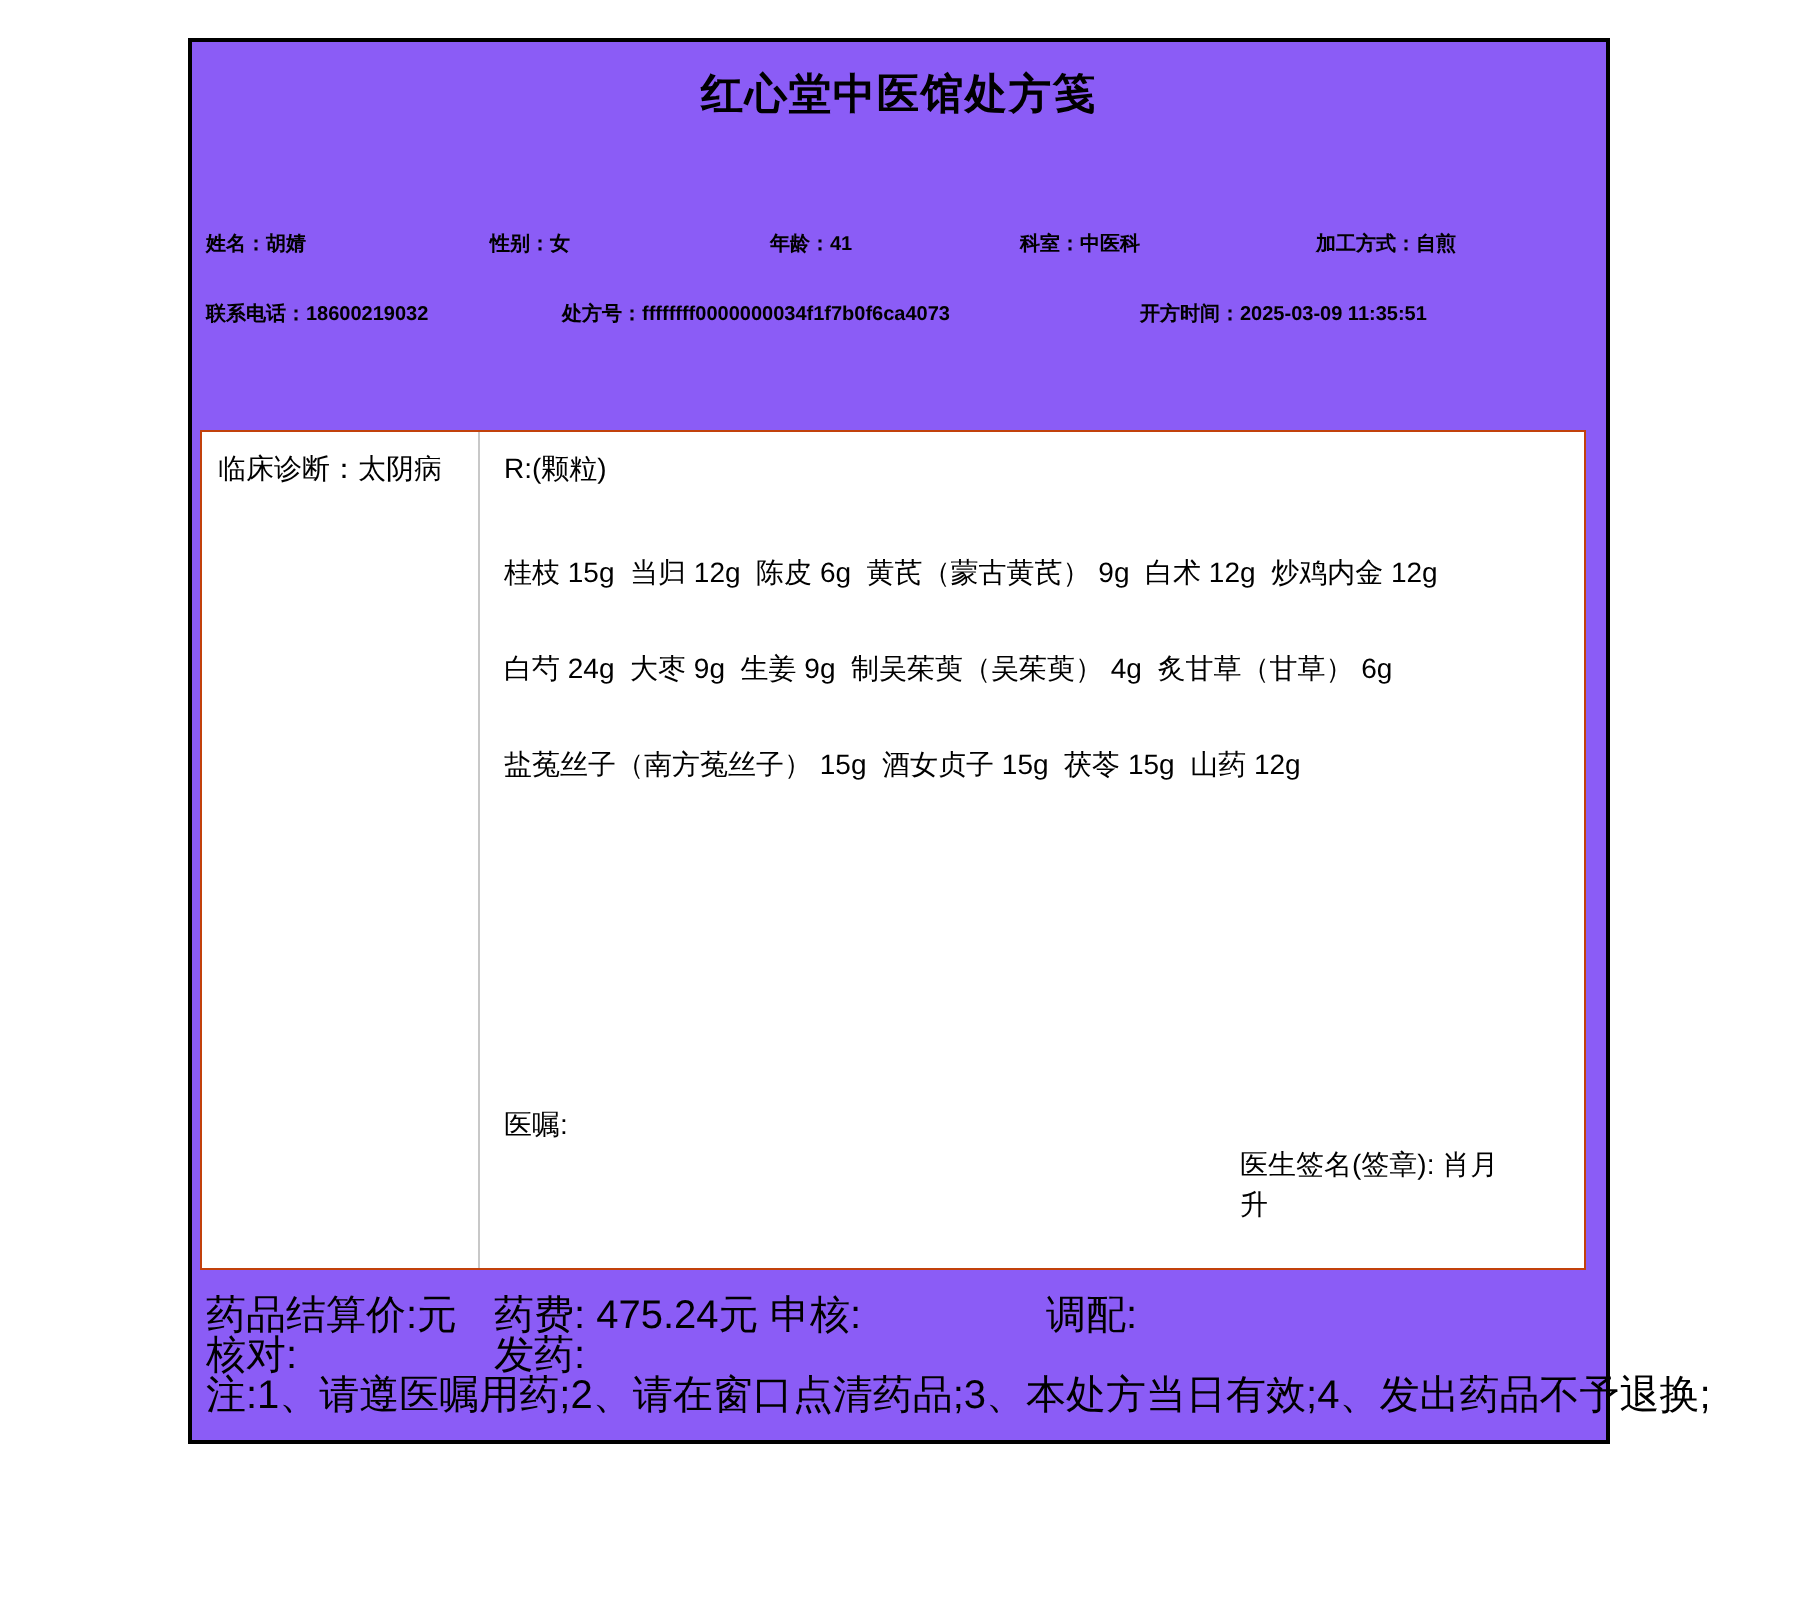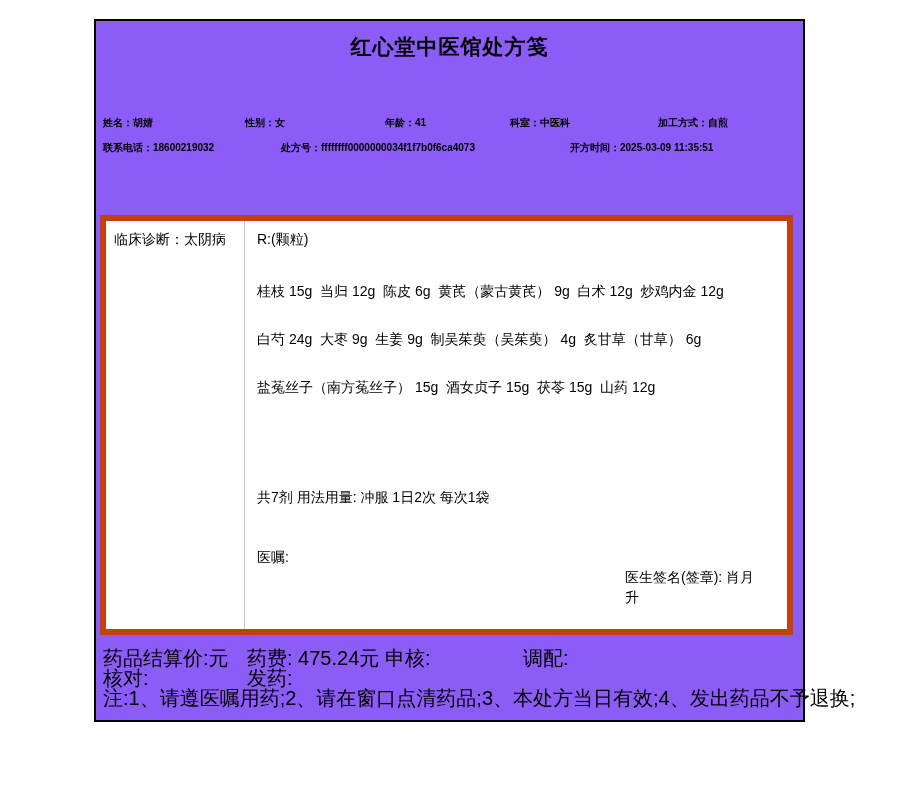--- a/index.html
+++ b/index.html
@@ -4,22 +4,22 @@
 <style>
   * { margin:0; padding:0; box-sizing:border-box; }
   html,body { width:900px; height:800px; background:#ffffff; font-family:"Liberation Sans","DejaVu Sans",sans-serif; color:#000; }
   .sheet { position:absolute; left:94px; top:19px; width:711px; height:703px; border:2px solid #000; background:#8b5cf6; }
   .title { position:absolute; top:12px; left:0; width:100%; text-align:center; font-size:21px; font-weight:bold; letter-spacing:1px; }
   .field { position:absolute; font-size:10px; line-height:16px; white-space:nowrap;font-weight:bold; }
   .row1 .f0{left:7px;} .row1 .f1{left:149px;} .row1 .f2{left:289px;} .row1 .f3{left:414px;} .row1 .f4{left:562px;}
   .row2 .f0{left:7px;} .row2 .f1{left:185px;} .row2 .f2{left:474px;}
   .info-row { position:absolute; left:0; width:100%; height:16px; }
   .row1 { top:94px; }
-  .row2 { top:119px; }
-  .rx-table { position:absolute; left:4px; top:194px; width:693px; height:420px; border:6px solid #c2410c; display:flex; background:#fff; }
+  .row2 { top:129px; }
+  .rx-table { position:absolute; left:4px; top:194px; width:693px; height:420px; border:1px solid #c2410c; display:flex; background:#fff; }
   .diag-cell { width:139px; border-right:1px solid #c8c8c8; padding:9px 8px; font-size:14px; line-height:18px; }
   .rx-cell { flex:1; position:relative; padding:8px 12px; font-size:14px; }
   .rx-header { line-height:20px; }
   .rx-line { line-height:20px; white-space:pre-wrap; }
   .rx-line.l1 { margin-top:32px; }
   .rx-line.l2, .rx-line.l3 { margin-top:28px; }
   .usage-block { position:absolute; left:12px; bottom:22px; font-size:14px; line-height:20px; white-space:pre-wrap; }
   .sign-block { position:absolute; left:380px; bottom:22px; width:136px; font-size:14px; line-height:20px; word-break:break-all; }
   .footer-field { position:absolute; font-size:20px; line-height:16px; white-space:nowrap; }
   .frowA .c0{left:7px;} .frowA .c1{left:151px;} .frowA .c2{left:289px;} .frowA .c3{left:427px;}
@@ -50,21 +50,20 @@
   </div>
 
   <div class="rx-table">
     <div class="diag-cell">临床诊断：太阴病</div>
     <div class="rx-cell">
       <div class="rx-header">R:(颗粒)</div>
       <div class="rx-line l1">桂枝 15g  当归 12g  陈皮 6g  黄芪（蒙古黄芪） 9g  白术 12g  炒鸡内金 12g</div>
       <div class="rx-line l2">白芍 24g  大枣 9g  生姜 9g  制吴茱萸（吴茱萸） 4g  炙甘草（甘草） 6g</div>
       <div class="rx-line l3">盐菟丝子（南方菟丝子） 15g  酒女贞子 15g  茯苓 15g  山药 12g</div>
       <div class="usage-block">
-        <div>共7剂 用法用量: 冲服 1日2次 每次1袋</div>
         <div>医嘱:</div>
       </div>
       <div class="sign-block">医生签名(签章): 肖月升</div>
     </div>
   </div>
 
   <div class="footer-row frowA">
     <span class="footer-field c0">药品结算价:元</span>
     <span class="footer-field c1">药费: 475.24元</span>
     <span class="footer-field c2">申核:</span>

